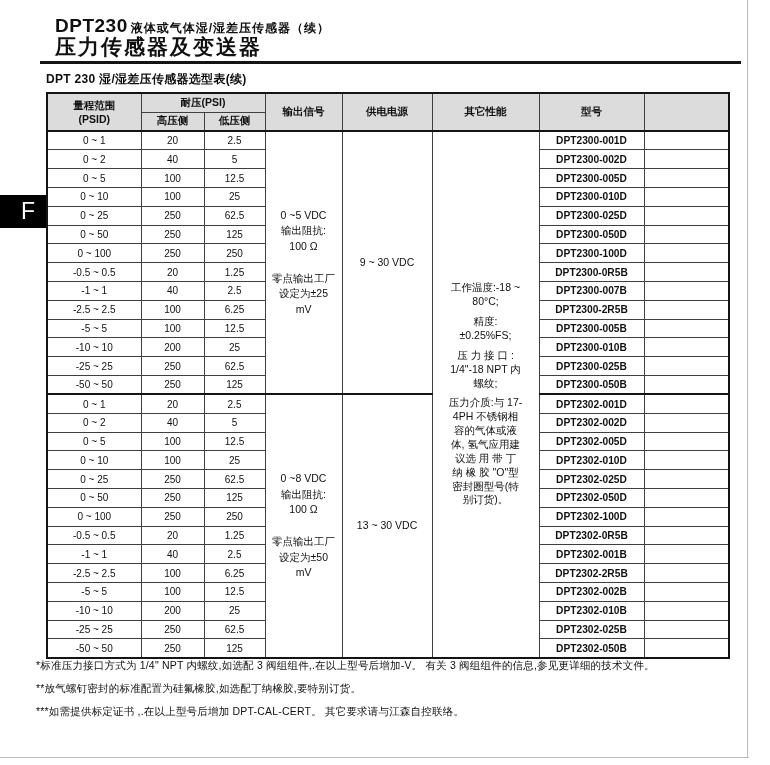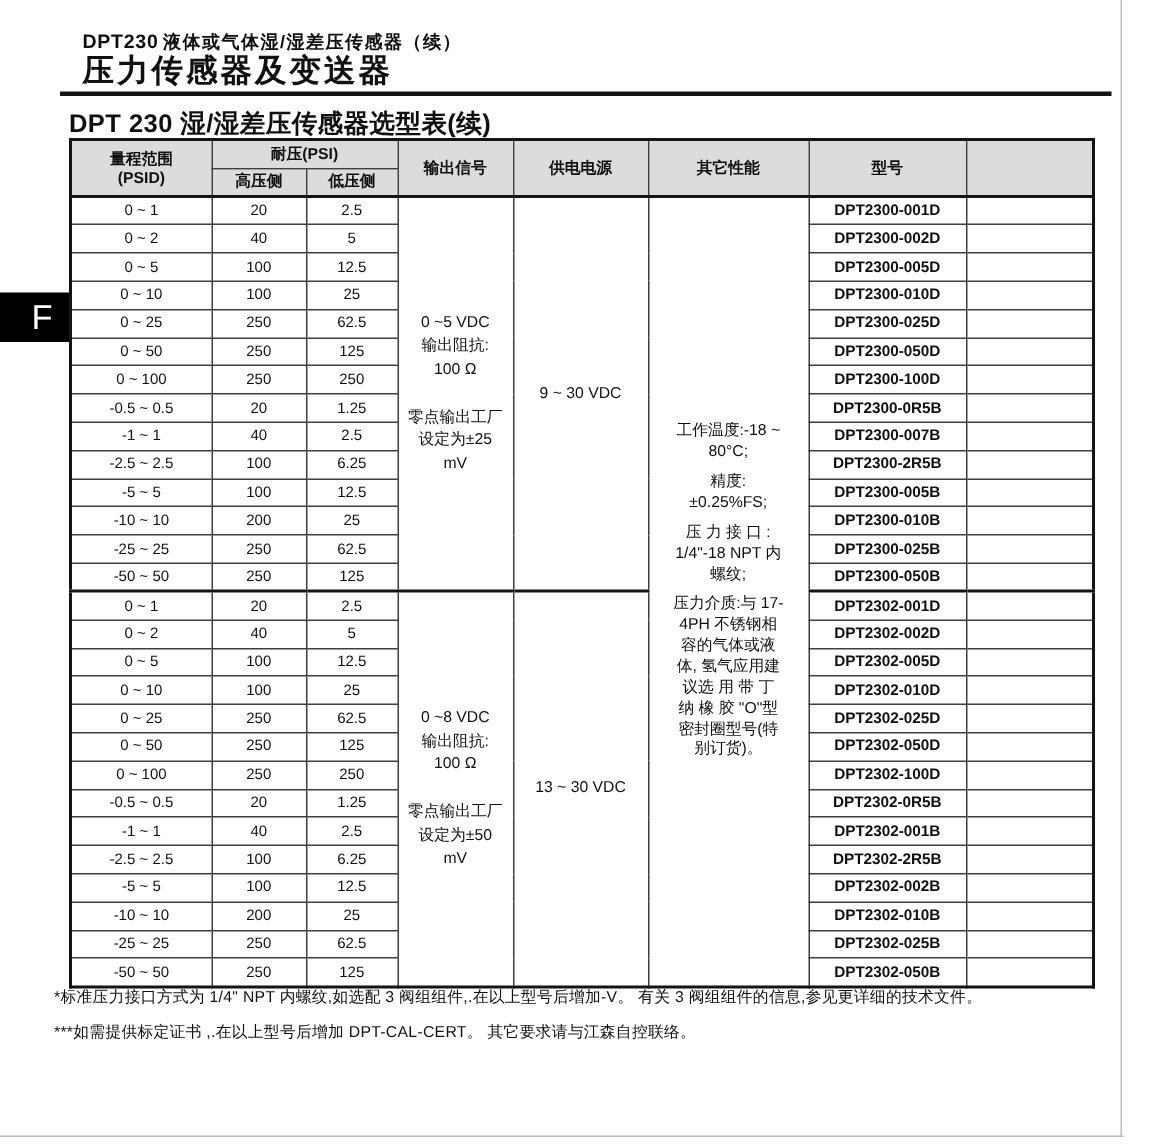--- a/index.html
+++ b/index.html
@@ -16,25 +16,25 @@
   .scan-edge-right{position:absolute;top:0;right:22px;width:1px;height:758px;background:var(--scan-edge);}
   .scan-edge-bottom{position:absolute;left:0;top:757px;width:749px;height:1px;background:var(--scan-edge);}
 
   .side-tab{
     position:absolute;left:0;top:195px;width:48px;height:33px;background:var(--tab-bg);
     color:#fff;display:flex;align-items:center;justify-content:flex-end;
     padding-right:13px;font-size:23px;line-height:1;
   }
 
   .title{position:absolute;left:55px;top:3px;margin:0;white-space:nowrap;}
-  .title .model-no{font-size:13px;font-weight:bold;letter-spacing:.5px;}
+  .title .model-no{font-size:19px;font-weight:bold;letter-spacing:.5px;}
   .title .title-cn{font-size:12px;font-weight:bold;margin-left:3px;letter-spacing:1px;}
   .subtitle{position:absolute;left:55px;top:33px;margin:0;font-size:21px;font-weight:bold;letter-spacing:2px;}
   .rule{position:absolute;left:40px;top:61px;width:701px;height:3px;background:var(--border-dark);}
-  .caption{position:absolute;left:46px;top:71px;font-size:17px;font-weight:bold;letter-spacing:.3px;}
+  .caption{position:absolute;left:46px;top:71px;font-size:12px;font-weight:bold;letter-spacing:.3px;}
 
   table.sel{
     position:absolute;left:46px;top:92px;width:682px;
     border-collapse:collapse;table-layout:fixed;
     border:2px solid var(--border-dark);
   }
   table.sel th,table.sel td{
     border:1px solid var(--border-light);padding:0;text-align:center;
     vertical-align:middle;overflow:hidden;
   }
@@ -320,17 +320,18 @@
         <td class="num">250</td>
         <td class="num">125</td>
         <td class="model">DPT2302-050B</td>
         <td class="empty"></td>
       </tr>
     </tbody>
 </table>
 
 <div class="notes">
   <p>*标准压力接口方式为 1/4" NPT 内螺纹,如选配 3 阀组组件,.在以上型号后增加-V。 有关 3 阀组组件的信息,参见更详细的技术文件。</p>
+  <p>**放气螺钉密封的标准配置为硅氟橡胶,如选配丁纳橡胶,要特别订货。</p>
   <p>***如需提供标定证书 ,.在以上型号后增加 DPT-CAL-CERT。 其它要求请与江森自控联络。</p>
 </div>
 
 <div class="scan-edge-right"></div>
 <div class="scan-edge-bottom"></div>
 
 </body></html>

